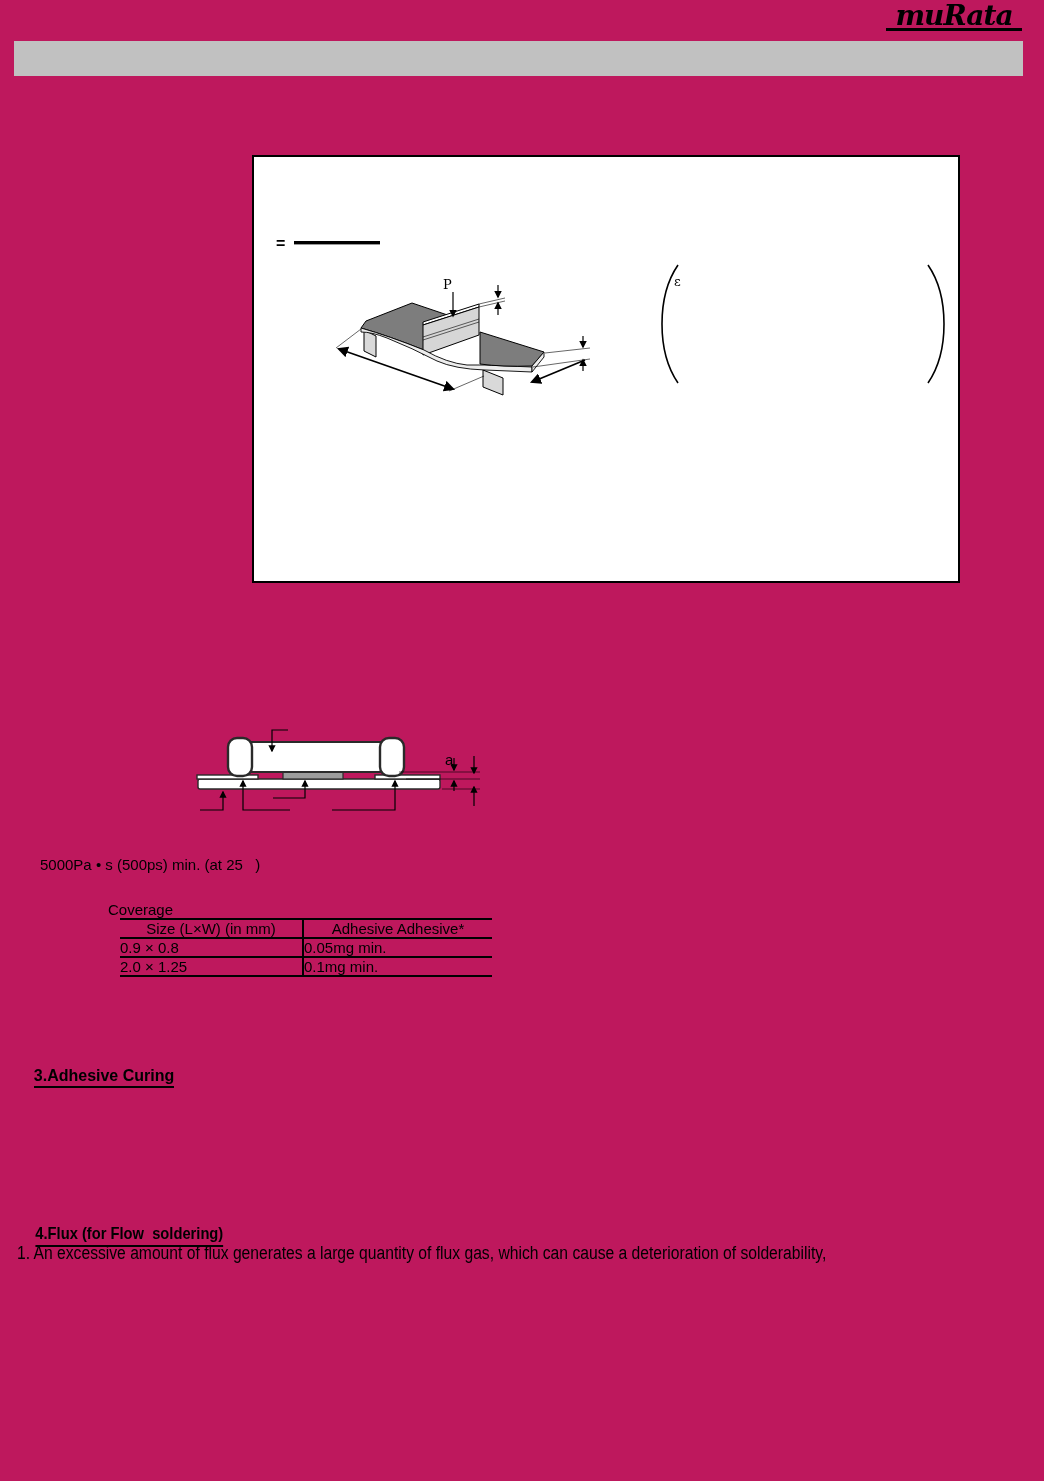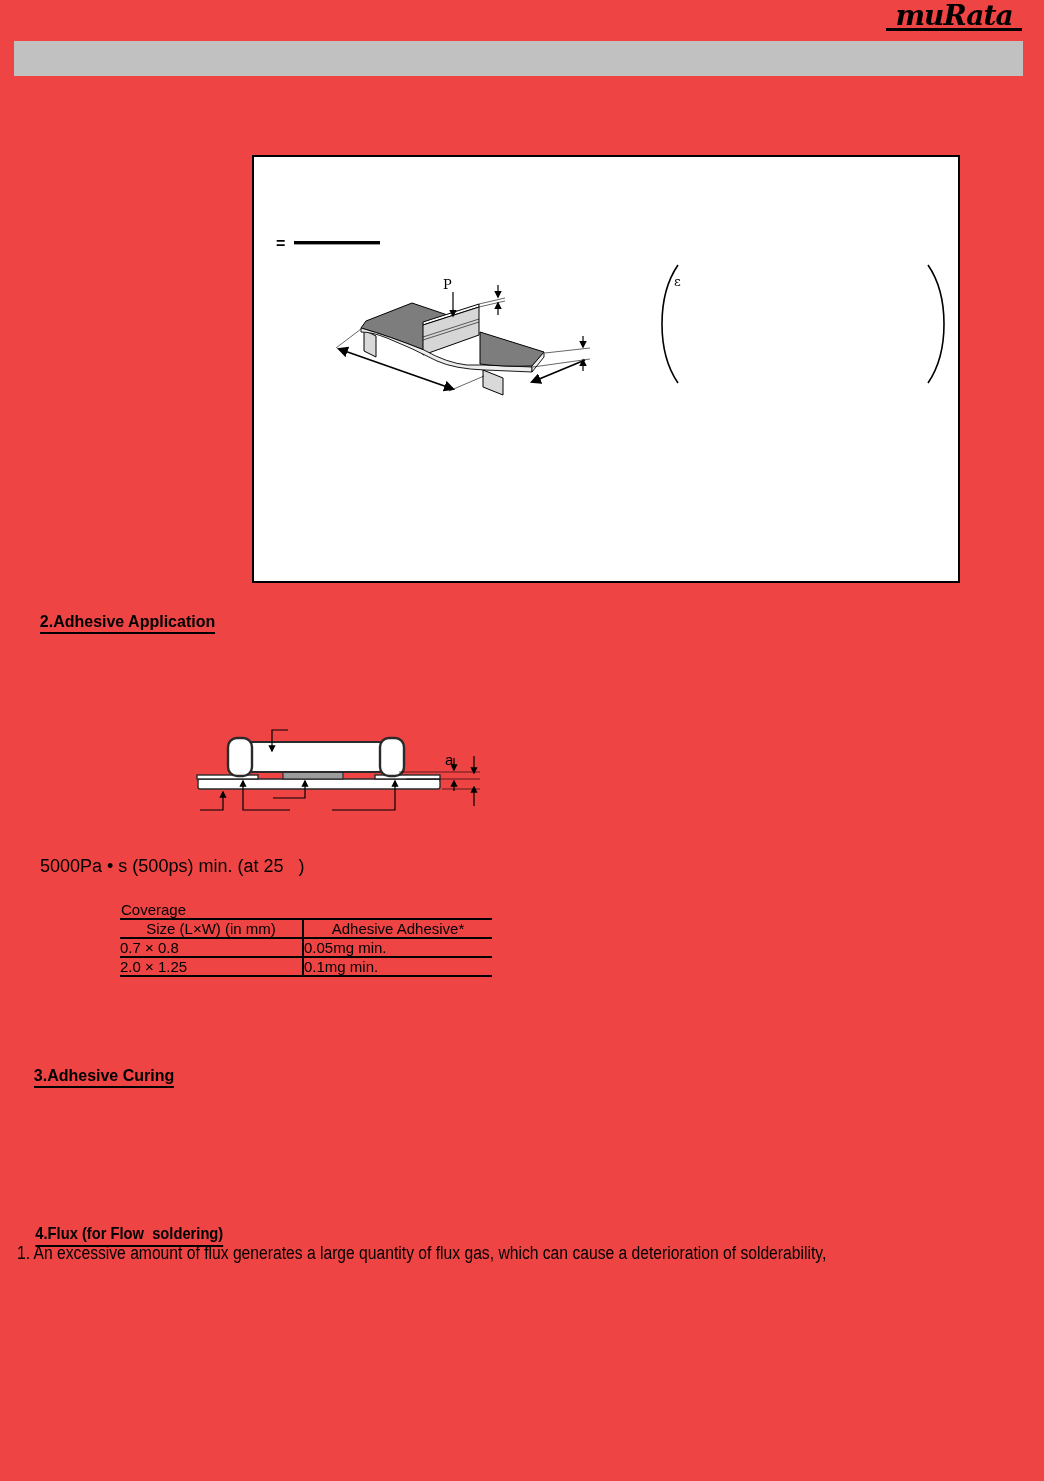--- a/index.html
+++ b/index.html
@@ -1,36 +1,36 @@
 <!DOCTYPE html>
 <html><head>
 <meta charset="utf-8">
 <style>
   * { margin:0; padding:0; box-sizing:border-box; }
   body { background:#fff; font-family:"Liberation Sans", sans-serif; color:#000; }
-  .page { position:relative; width:1044px; height:1481px; background:#ef4444; overflow:hidden; }
+  .page { position:relative; width:1044px; height:1481px; background:#be185d; overflow:hidden; }
 
   .logo { position:absolute; left:886px; top:2px; width:136px; height:29px;
           font-family:"DejaVu Serif", serif; font-weight:bold; font-style:italic;
           font-size:28px; line-height:28px; text-align:center; letter-spacing:-1px;
           border-bottom:3px solid #000; }
 
   .header-bar { position:absolute; left:14px; top:41px; width:1009px; height:35px; }
 
   .figure-box { position:absolute; left:252px; top:155px; width:708px; height:428px;
                 border:2px solid #000; background:#fff; }
   .figure-box svg { display:block; }
 
   .heading { position:absolute; font-size:16px; font-weight:bold; white-space:pre; }
   .heading .u { border-bottom:2px solid #000; padding-bottom:1px; display:inline-block; }
   .heading-condensed { font-size:17px; transform:scaleX(0.865); transform-origin:left top; }
 
-  .viscosity { position:absolute; left:40px; top:856px; font-size:18px; white-space:pre; }
+  .viscosity { position:absolute; left:40px; top:856px; font-size:15px; white-space:pre; }
 
-  .coverage-caption { position:absolute; left:121px; top:901px; font-size:15px; }
+  .coverage-caption { position:absolute; left:108px; top:901px; font-size:15px; }
 
   .coverage-table { position:absolute; left:120px; top:918px; width:372px;
                     border-collapse:collapse; border-top:2px solid #000; }
   .coverage-table th, .coverage-table td { border-bottom:2px solid #000; font-weight:normal;
                     font-size:15px; height:15px; padding:0; }
   .coverage-table th:first-child, .coverage-table td:first-child { border-right:2px solid #000; width:183px; }
   .coverage-table th:last-child, .coverage-table td:last-child { width:189px; }
 
   .flux-paragraph { position:absolute; left:17px; top:1243px; width:1090px; font-size:18px;
                     transform:scaleX(0.87); transform-origin:left top; white-space:pre; }
@@ -111,23 +111,20 @@
 
         <line class="arr2" x1="258" y1="88" x2="205" y2="110" marker-end="url(#ah)"></line>
       </g>
 
       <path class="paren" d="M424,108 C413,124 408,144 408,167 C408,190 413,210 424,226"></path>
       <path class="paren" d="M674,108 C685,124 690,144 690,167 C690,190 685,210 674,226"></path>
       <text x="420" y="129" class="eps">ε</text>
     </svg>
   </div>
 
-  <div class="heading" style="left:22px; top:595px;">
-    <span class="u">2.Adhesive Application</span>
-  </div>
 
   <svg style="position:absolute; left:192px; top:718px;" width="300" height="100" viewBox="0 0 300 100">
     <defs>
       <marker id="ah2" viewBox="0 0 10 10" refX="8" refY="5" markerWidth="6" markerHeight="6" orient="auto-start-reverse">
         <path d="M0,0 L10,5 L0,10 Z"></path>
       </marker>
     </defs>
 
     <rect class="substrate" x="6" y="61" width="242" height="10" rx="2"></rect>
     <rect class="land" x="5" y="57" width="61" height="4"></rect>
@@ -160,21 +157,21 @@
   <div class="coverage-caption">Coverage</div>
   <table class="coverage-table">
     <thead>
       <tr>
         <th>Size (L×W) (in mm)</th>
         <th>Adhesive Adhesive*</th>
       </tr>
     </thead>
     <tbody>
       <tr>
-        <td>0.7 × 0.8</td>
+        <td>0.9 × 0.8</td>
         <td>0.05mg min.</td>
       </tr>
       <tr>
         <td>2.0 × 1.25</td>
         <td>0.1mg min.</td>
       </tr>
     </tbody>
   </table>
 
   <div class="heading" style="left:16px; top:1049px;">

